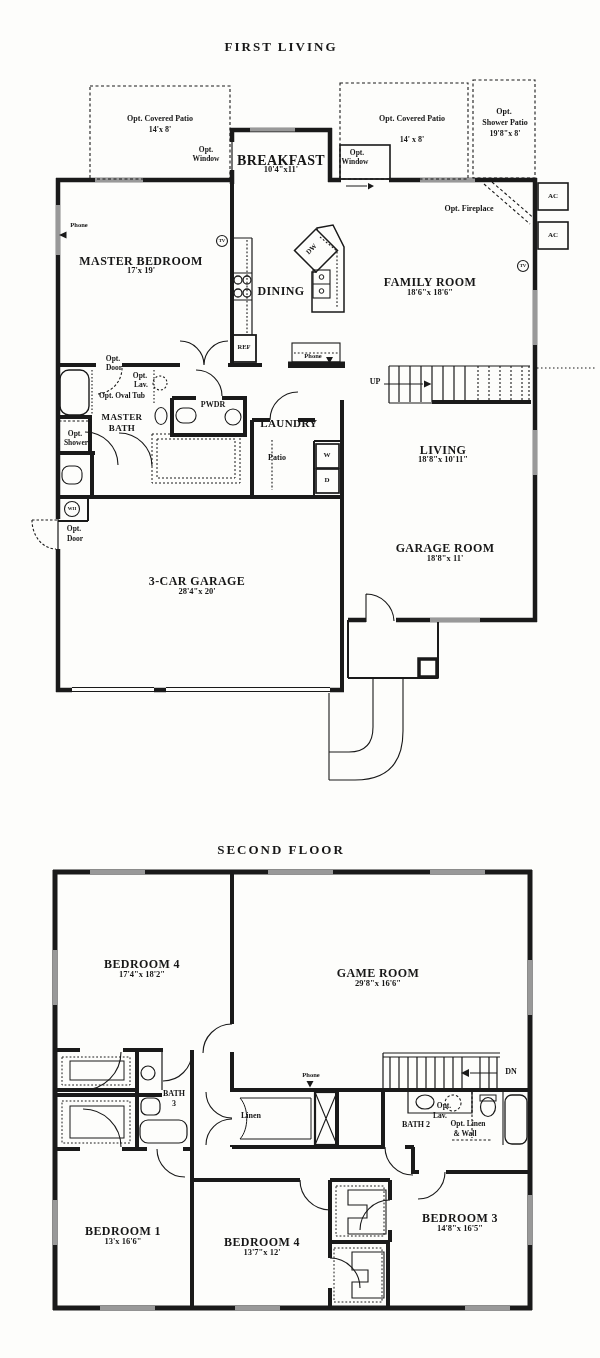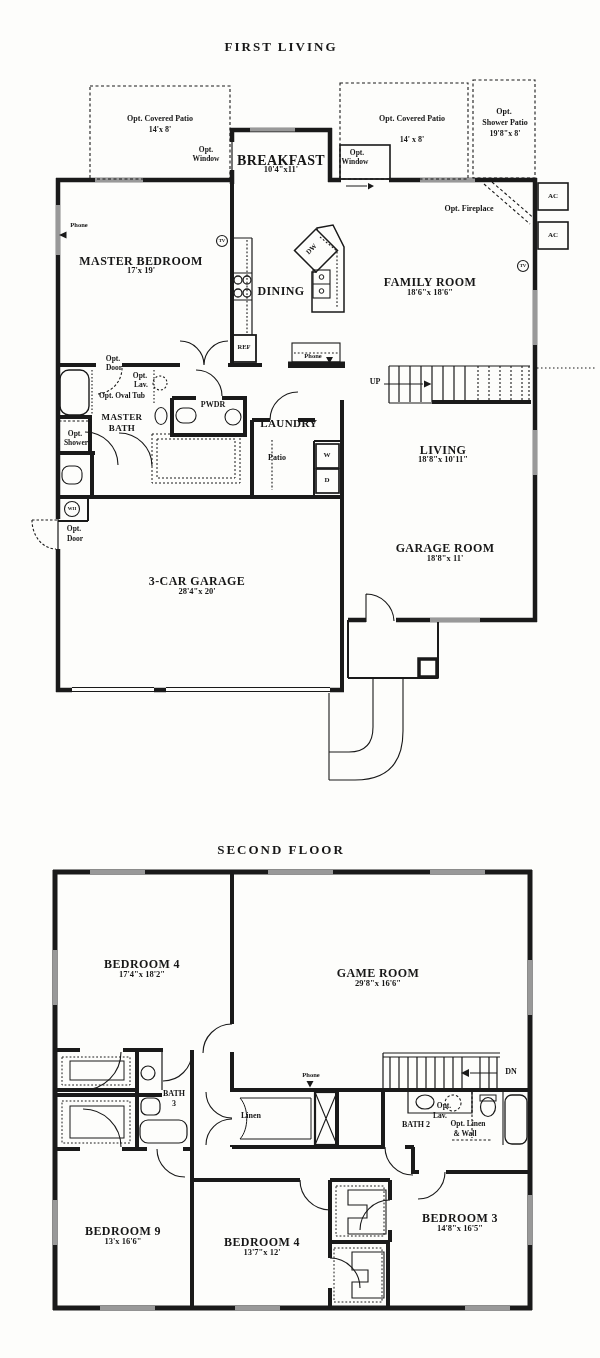--- a/index.html
+++ b/index.html
@@ -244,20 +244,20 @@
 <div class="lbl fix8" style="left:511px;top:1068px">DN</div>
 <div class="lbl fix8" style="left:174px;top:1090px">BATH</div>
 <div class="lbl fix8" style="left:174px;top:1100px">3</div>
 <div class="lbl opt" style="left:251px;top:1112px">Linen</div>
 <div class="lbl tiny" style="left:311px;top:1072px">Phone</div>
 <div class="lbl sm" style="left:444px;top:1102px">Opt.</div>
 <div class="lbl sm" style="left:440px;top:1112px">Lav.</div>
 <div class="lbl fix8" style="left:416px;top:1121px">BATH 2</div>
 <div class="lbl sm" style="left:468px;top:1120px">Opt. Linen</div>
 <div class="lbl sm" style="left:465px;top:1130px">&amp; Wall</div>
-<div class="lbl room" style="left:123px;top:1225px">BEDROOM 9</div>
+<div class="lbl room" style="left:123px;top:1225px">BEDROOM 1</div>
 <div class="lbl dim" style="left:123px;top:1237px">13'x 16'6"</div>
 <div class="lbl room" style="left:262px;top:1236px">BEDROOM 4</div>
 <div class="lbl dim" style="left:262px;top:1248px">13'7"x 12'</div>
 <div class="lbl room" style="left:460px;top:1212px">BEDROOM 3</div>
 <div class="lbl dim" style="left:460px;top:1224px">14'8"x 16'5"</div>
 
 </div>
 
 </body></html>

